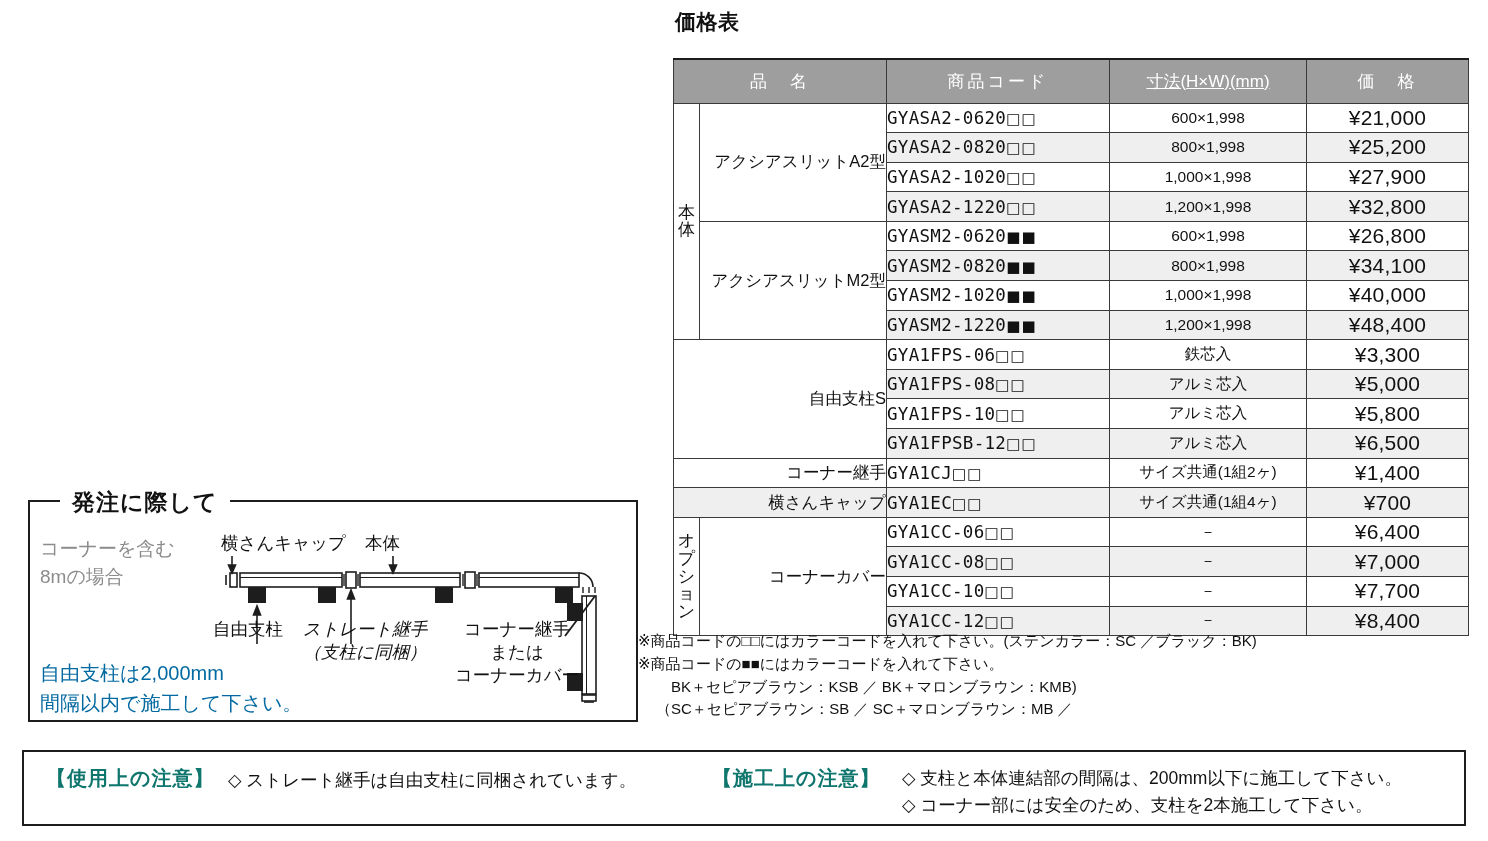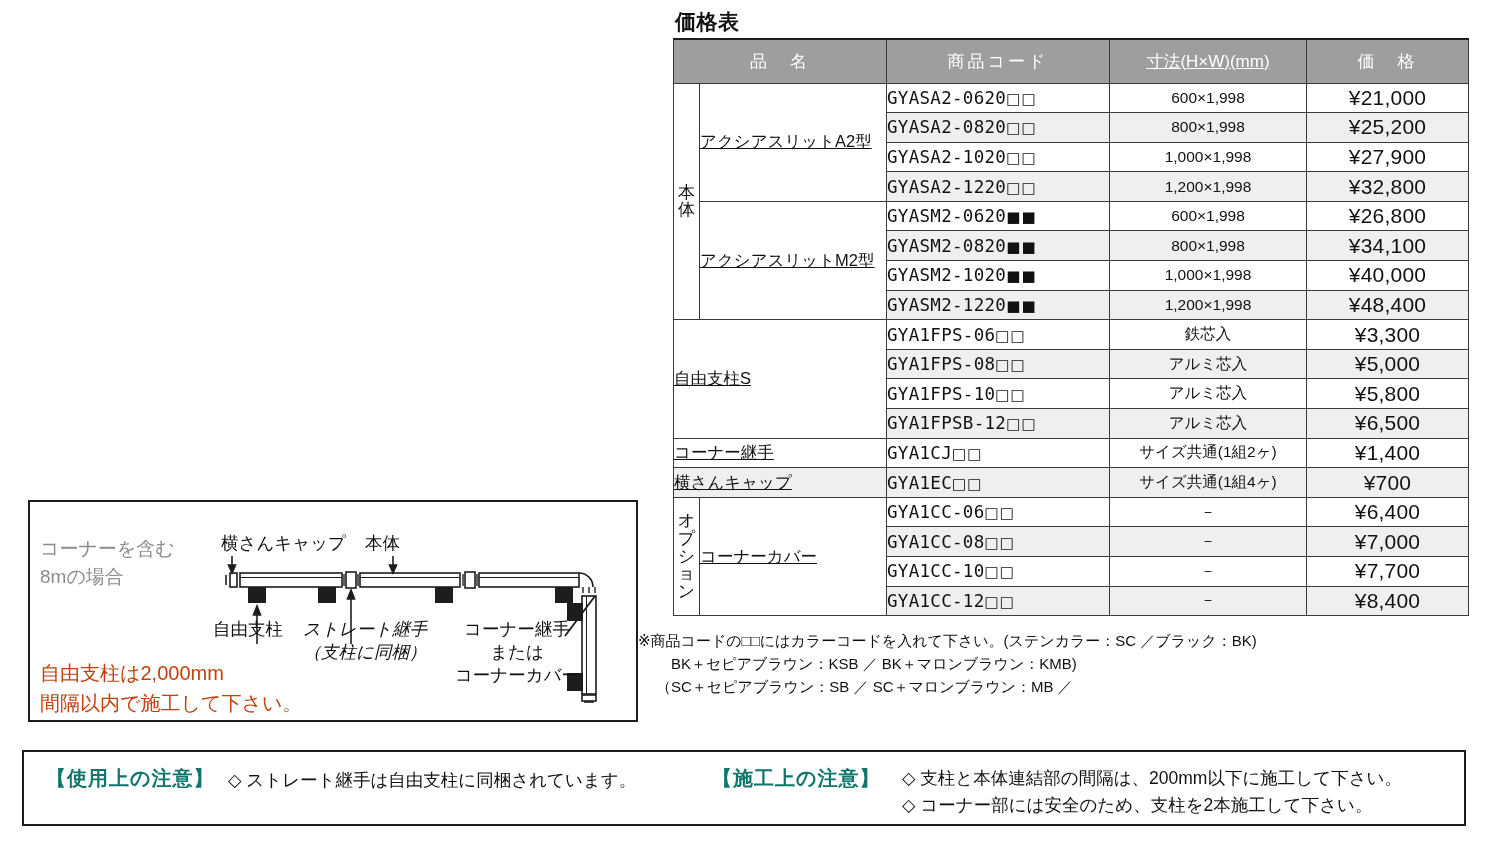--- a/index.html
+++ b/index.html
@@ -10,21 +10,21 @@
     font-family: "Liberation Sans", "DejaVu Sans", sans-serif;
     color: #1a1a1a;
     overflow: hidden;
   }
   #page { position: relative; width: 1488px; height: 841px; }
 
   
   #price-area { position: absolute; left: 673px; top: 8px; width: 795px; }
   #price-title {
     font-size: 21px; font-weight: bold; letter-spacing: 0.5px;
-    margin: 0 0 2px 2px; color: #111;
+    margin: 0 0 22px 2px; color: #111;
   }
   table.price {
     border-collapse: collapse;
     width: 795px;
     table-layout: fixed;
   }
   table.price td, table.price th {
     border: 1px solid #3a3a3a;
     padding: 0;
     font-weight: normal;
@@ -45,23 +45,22 @@
   tr.alt td { background: #efefef; }
   td.cat {
     width: 26px;
     text-align: center;
     font-size: 17px; font-weight: bold;
     line-height: 1.05;
     background: #fff !important;
   }
   td.cat span { display: block; }
   td.name {
-    text-align: left; font-size: 16.5px; font-weight: bold;
+    text-align: right; font-size: 16.5px; font-weight: bold;
     background: #fff !important;
-    text-decoration: underline;
   }
   td.name.shaded { background: #efefef !important; }
   td.code {
     width: 223px;
     font-family: "DejaVu Sans Mono", "Liberation Mono", monospace;
     font-size: 17.5px; letter-spacing: 0.3px;
     padding-left: 14px;
     white-space: nowrap;
   }
   td.size {
@@ -94,21 +93,21 @@
     background: #fff; padding: 0 12px;
     font-size: 23px; font-weight: bold; letter-spacing: 1px;
     color: #111;
   }
   #order-gray {
     position: absolute; left: 40px; top: 535px;
     font-size: 19px; line-height: 1.45; color: #8c8c8c;
   }
   #order-bottom {
     position: absolute; left: 40px; top: 659px;
-    font-size: 20px; line-height: 1.48; color: #c2410c;
+    font-size: 20px; line-height: 1.48; color: #0369a1;
   }
   .dlabel {
     position: absolute; font-size: 17.5px; color: #111; white-space: nowrap;
     line-height: 1.3;
   }
   .dlabel.c { text-align: center; }
 
   
   #caution {
     position: absolute; left: 22px; top: 750px;
@@ -256,25 +255,27 @@
             <td class="code">GYA1CC-12<span class="sq">□□</span></td>
             <td class="size">－</td>
             <td class="price">¥8,400</td>
           </tr>
         </tbody>
     </table>
   </div>
 
   <div id="table-notes">
     <div>※商品コードの□□にはカラーコードを入れて下さい。(ステンカラー：SC ／ブラック：BK)</div>
+    <div>※商品コードの■■にはカラーコードを入れて下さい。</div>
     <div class="ind">　BK＋セピアブラウン：KSB ／ BK＋マロンブラウン：KMB)</div>
     <div class="ind">（SC＋セピアブラウン：SB ／ SC＋マロンブラウン：MB ／</div>
   </div>
 
   <div id="order-box"></div>
+  <div id="order-legend">発注に際して</div>
 
   <div id="order-gray">
     <div>コーナーを含む</div>
     <div>8mの場合</div>
   </div>
 
   <div id="order-bottom">
     <div>自由支柱は2,000mm</div>
     <div>間隔以内で施工して下さい。</div>
   </div>

